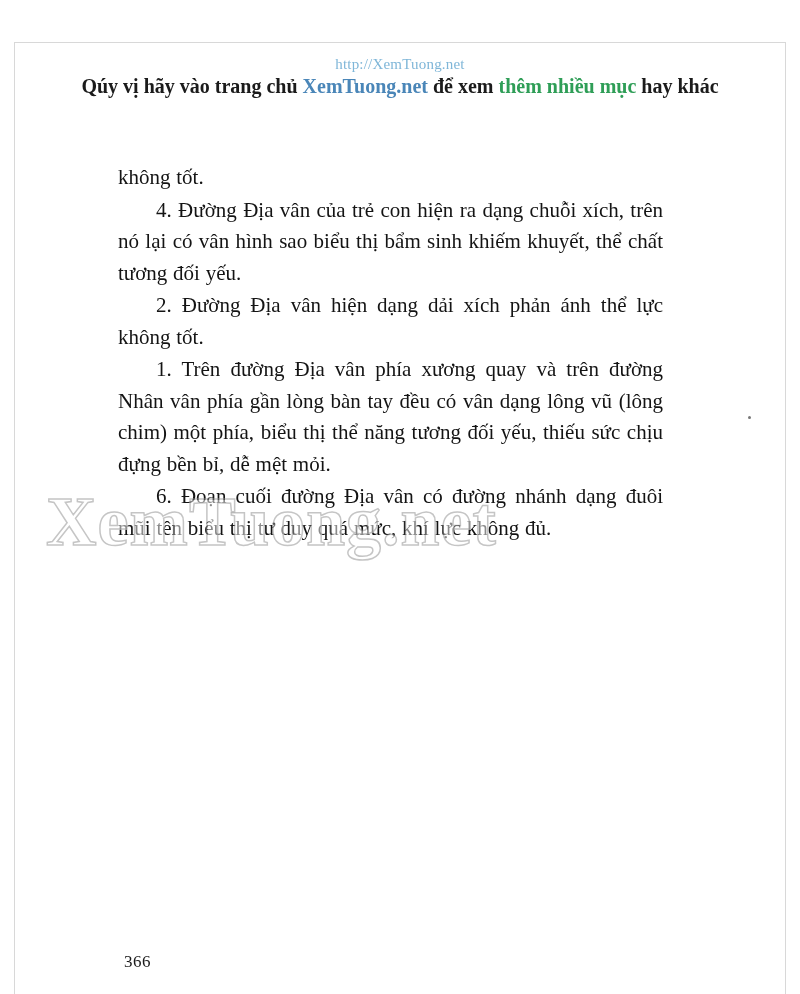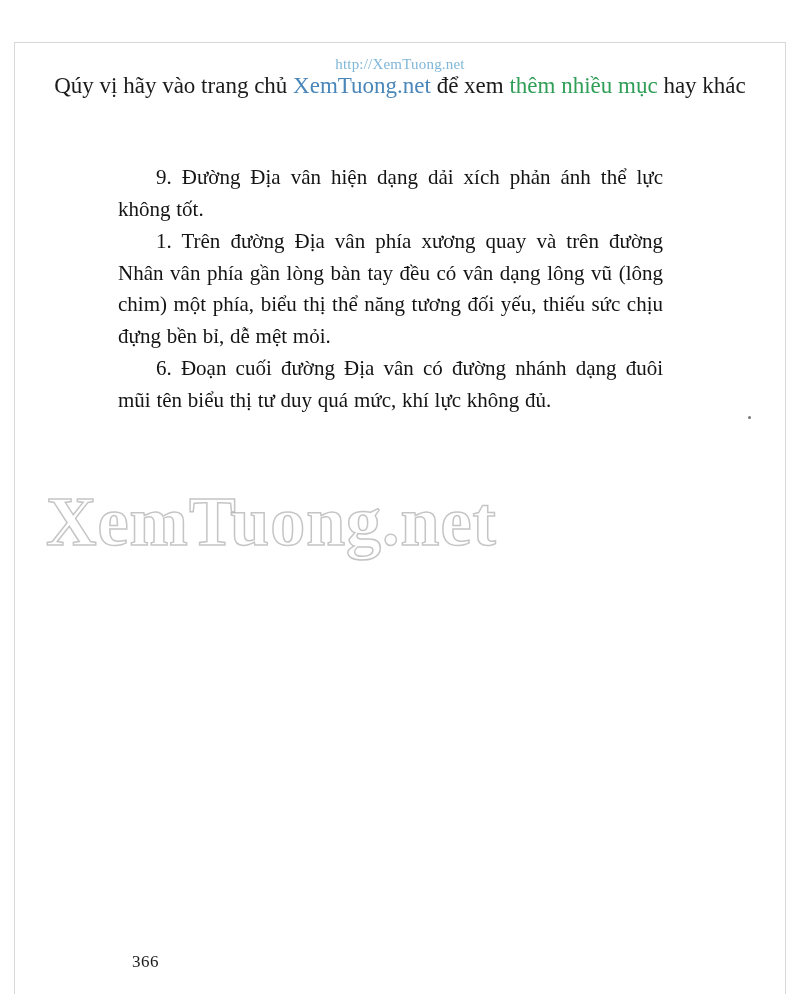--- a/index.html
+++ b/index.html
@@ -49,25 +49,26 @@
     font-family: "Liberation Serif", serif;
     font-size: 15px;
     color: #7fb6d8;
     letter-spacing: 0.2px;
     line-height: 17px;
     height: 17px;
   }
 
   .header-title {
     font-family: "Liberation Serif", serif;
-    font-size: 23px;
+    font-size: 20px;
     color: #1b1b1b;
     line-height: 30px;
     margin-top: -2px;
     white-space: nowrap;
+    font-weight: bold;
   }
 
   .header-title .brand {
     color: #4a86b8;
   }
 
   .header-title .promo {
     color: #2f9e57;
   }
 
@@ -94,21 +95,21 @@
 
   .para.sub-head {
     text-indent: 38px;
     font-style: italic;
     font-weight: bold;
   }
 
   
   .folio {
     position: absolute;
-    left: 132px;
+    left: 124px;
     top: 922px;
     font-size: 17px;
     color: #1b1b1b;
     letter-spacing: 0.5px;
   }
 
   
   .watermark {
     position: absolute;
     left: 46px;
@@ -149,21 +150,23 @@
   <div class="page-frame"></div>
 
   <div class="header">
     <div class="header-url">http://XemTuong.net</div>
     <div class="header-title">
       <span>Qúy vị hãy vào trang chủ </span><span class="brand">XemTuong.net</span><span> để xem </span><span class="promo">thêm nhiều mục</span><span> hay khác</span>
     </div>
   </div>
 
   <div class="content">
-    <p class="para indent">9. Đường Địa vân hiện dạng dải xích phản ánh thể lực không tốt.</p>
+    <p class="para">không tốt.</p>
+    <p class="para indent">4. Đường Địa vân của trẻ con hiện ra dạng chuỗi xích, trên nó lại có vân hình sao biểu thị bẩm sinh khiếm khuyết, thể chất tương đối yếu.</p>
+    <p class="para indent">2. Đường Địa vân hiện dạng dải xích phản ánh thể lực không tốt.</p>
     <p class="para indent">1. Trên đường Địa vân phía xương quay và trên đường Nhân vân phía gần lòng bàn tay đều có vân dạng lông vũ (lông chim) một phía, biểu thị thể năng tương đối yếu, thiếu sức chịu đựng bền bỉ, dễ mệt mỏi.</p>
     <p class="para indent">6. Đoạn cuối đường Địa vân có đường nhánh dạng đuôi mũi tên biểu thị tư duy quá mức, khí lực không đủ.</p>
   </div>
 
   <div class="watermark">
     <div class="watermark-text">XemTuong.net</div>
   </div>
 
   <div class="stray-dot"></div>
 

